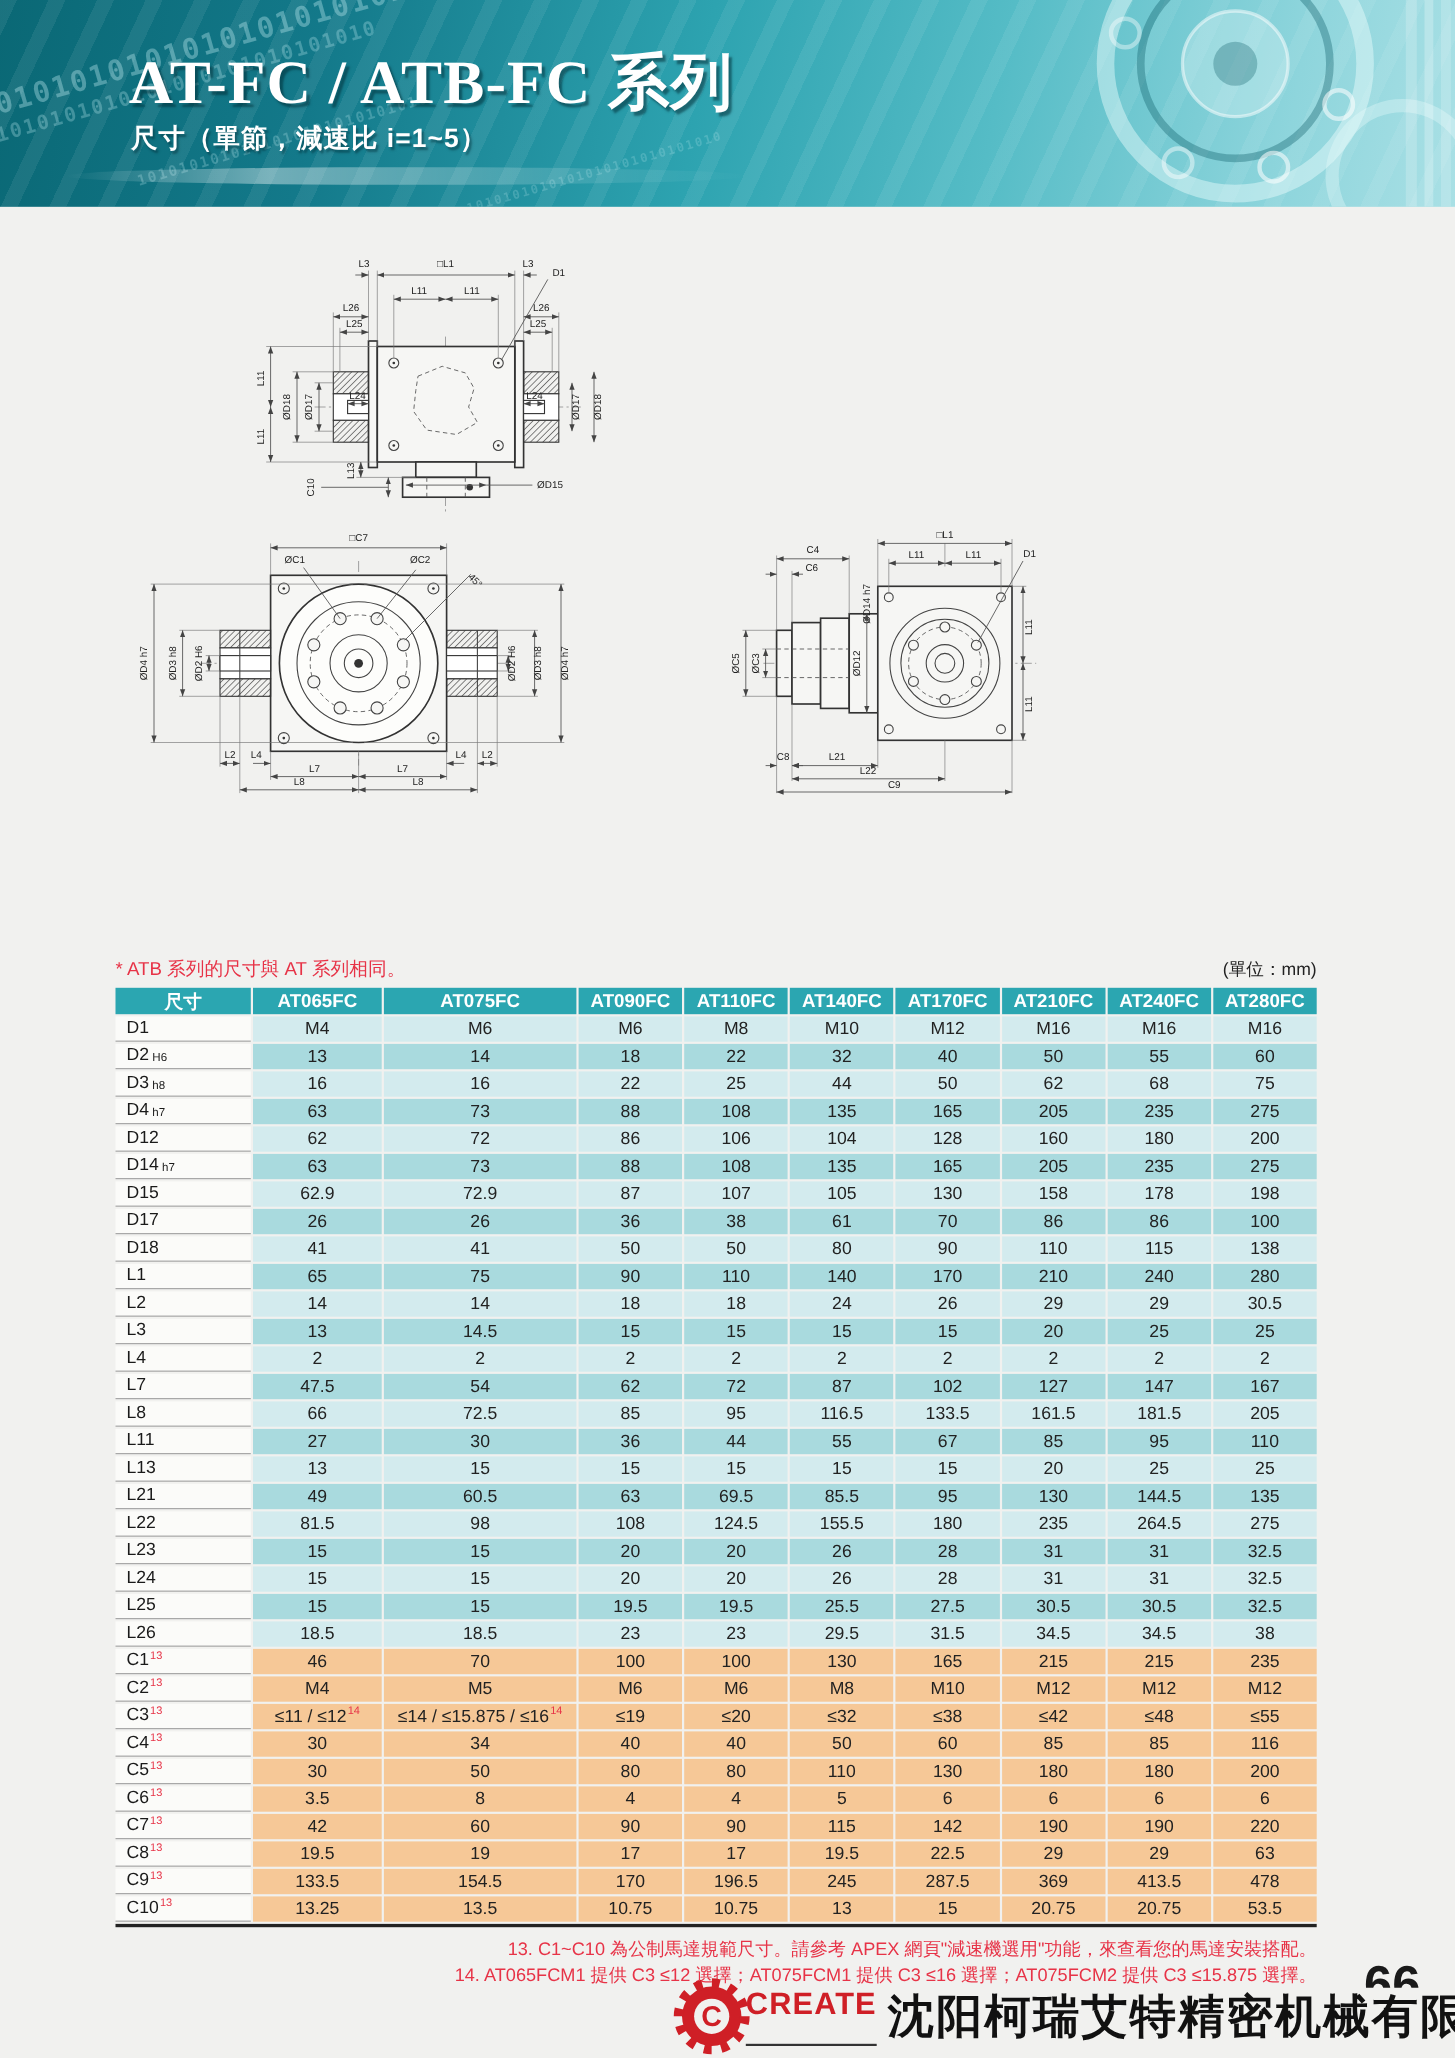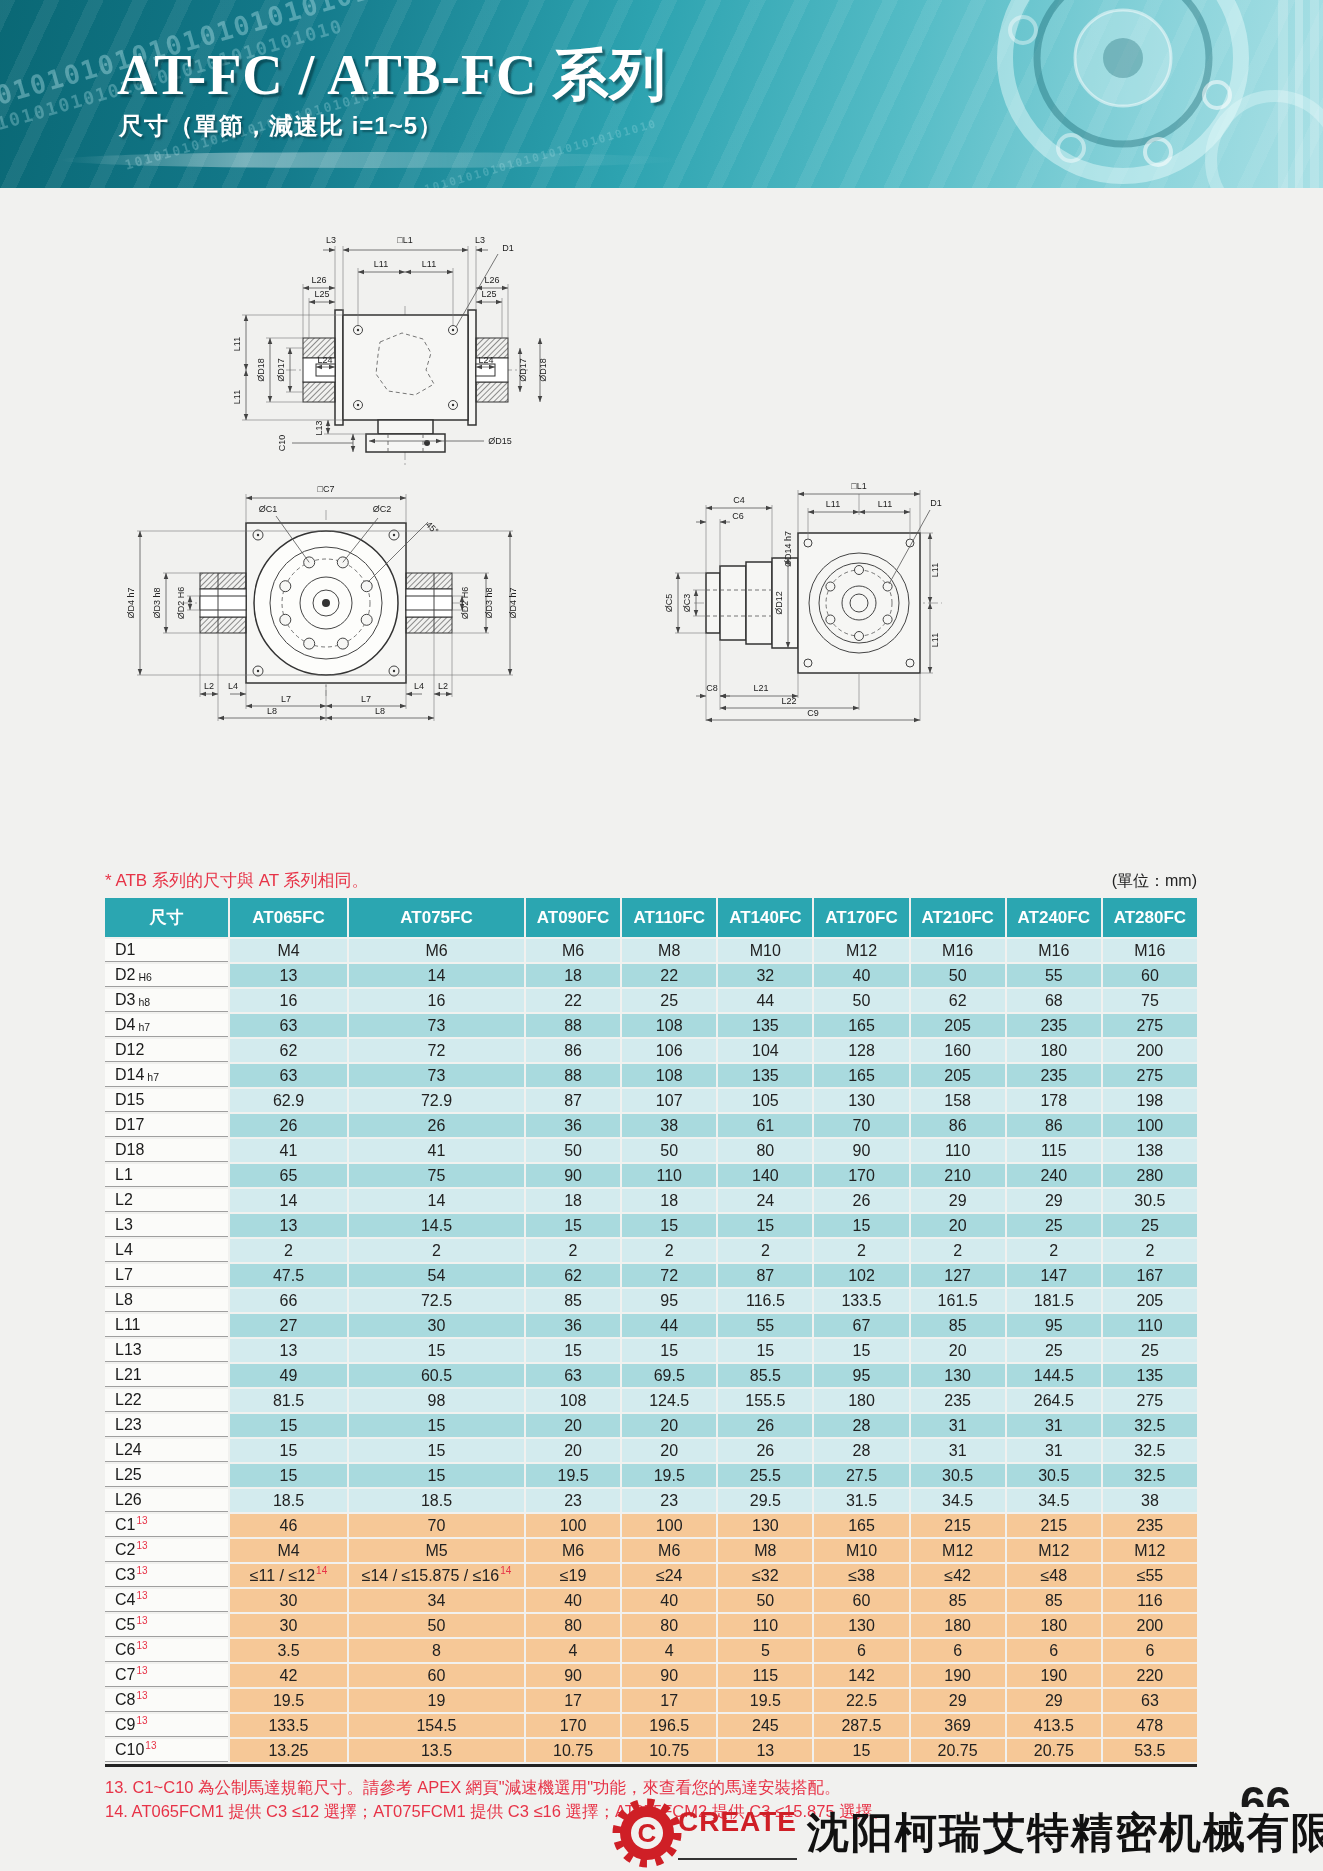--- a/index.html
+++ b/index.html
@@ -45,27 +45,27 @@
   .drawing{position:absolute;}
   .drawing text{font-family:"Liberation Sans",sans-serif;font-size:9px;fill:#222;text-anchor:middle;}
   .dthk{stroke:#333;stroke-width:1.5;fill:#f6f6f4;}
   .dln{stroke:#444;stroke-width:1;fill:none;}
   .dim{stroke:#555;stroke-width:.8;fill:none;}
   .ext{stroke:#777;stroke-width:.6;fill:none;}
   .cl{stroke:#777;stroke-width:.6;stroke-dasharray:10 3 2 3;fill:none;}
   .dsh{stroke:#555;stroke-width:.8;stroke-dasharray:4 3;fill:none;}
   .hole{stroke:#444;stroke-width:1;fill:#f6f6f4;}
   
-  .content{position:absolute;left:105px;top:868px;width:1092px;}
+  .content{position:absolute;left:105px;top:868px;width:1092px;text-align:right;}
   .note-row{display:flex;justify-content:space-between;align-items:flex-end;height:24px;margin-bottom:6px;}
   .atb-note{color:#e73347;font-size:17px;}
   .unit-note{color:#222;font-size:16px;}
   .trow{display:grid;grid-template-columns:123px 117px 175px repeat(7,1fr);column-gap:2px;margin-bottom:2px;}
   .cell{height:23px;display:flex;align-items:center;justify-content:center;font-size:16px;box-sizing:border-box;}
-  .thead .cell{height:39px;background:#2ba6b1;color:#fff;font-weight:bold;font-size:17px;}
+  .thead .cell{height:24px;background:#2ba6b1;color:#fff;font-weight:bold;font-size:17px;}
   .thead .labelhead{justify-content:center;}
   .labelcell{justify-content:flex-start;padding-left:10px;background:#fbfbf9;border-bottom:1px solid #9f9f9f;color:#1a1a1a;}
   .light{background:#d3ebee;}
   .mid{background:#a9dade;}
   .peach{background:#f6c897;}
   .sub{font-size:10.5px;margin-left:3px;transform:translateY(2px);}
   .supred{font-size:10px;color:#e73347;transform:translateY(-5px);margin-left:1px;}
   #dim-table{border-bottom:3px solid #222;}
   .footnotes{margin-top:8px;color:#e73347;font-size:16.5px;line-height:24px;}
   
@@ -798,21 +798,21 @@
         </div>
         <div class="cell peach">
           <span>≤11 / ≤12</span>
           <span class="supred">14</span>
         </div>
         <div class="cell peach">
           <span>≤14 / ≤15.875 / ≤16</span>
           <span class="supred">14</span>
         </div>
         <div class="cell peach">≤19</div>
-        <div class="cell peach">≤24</div>
+        <div class="cell peach">≤20</div>
         <div class="cell peach">≤32</div>
         <div class="cell peach">≤38</div>
         <div class="cell peach">≤42</div>
         <div class="cell peach">≤48</div>
         <div class="cell peach">≤55</div>
       </div>
       <div class="trow">
         <div class="cell labelcell">
           <span>C4</span>
           <span class="supred">13</span>

